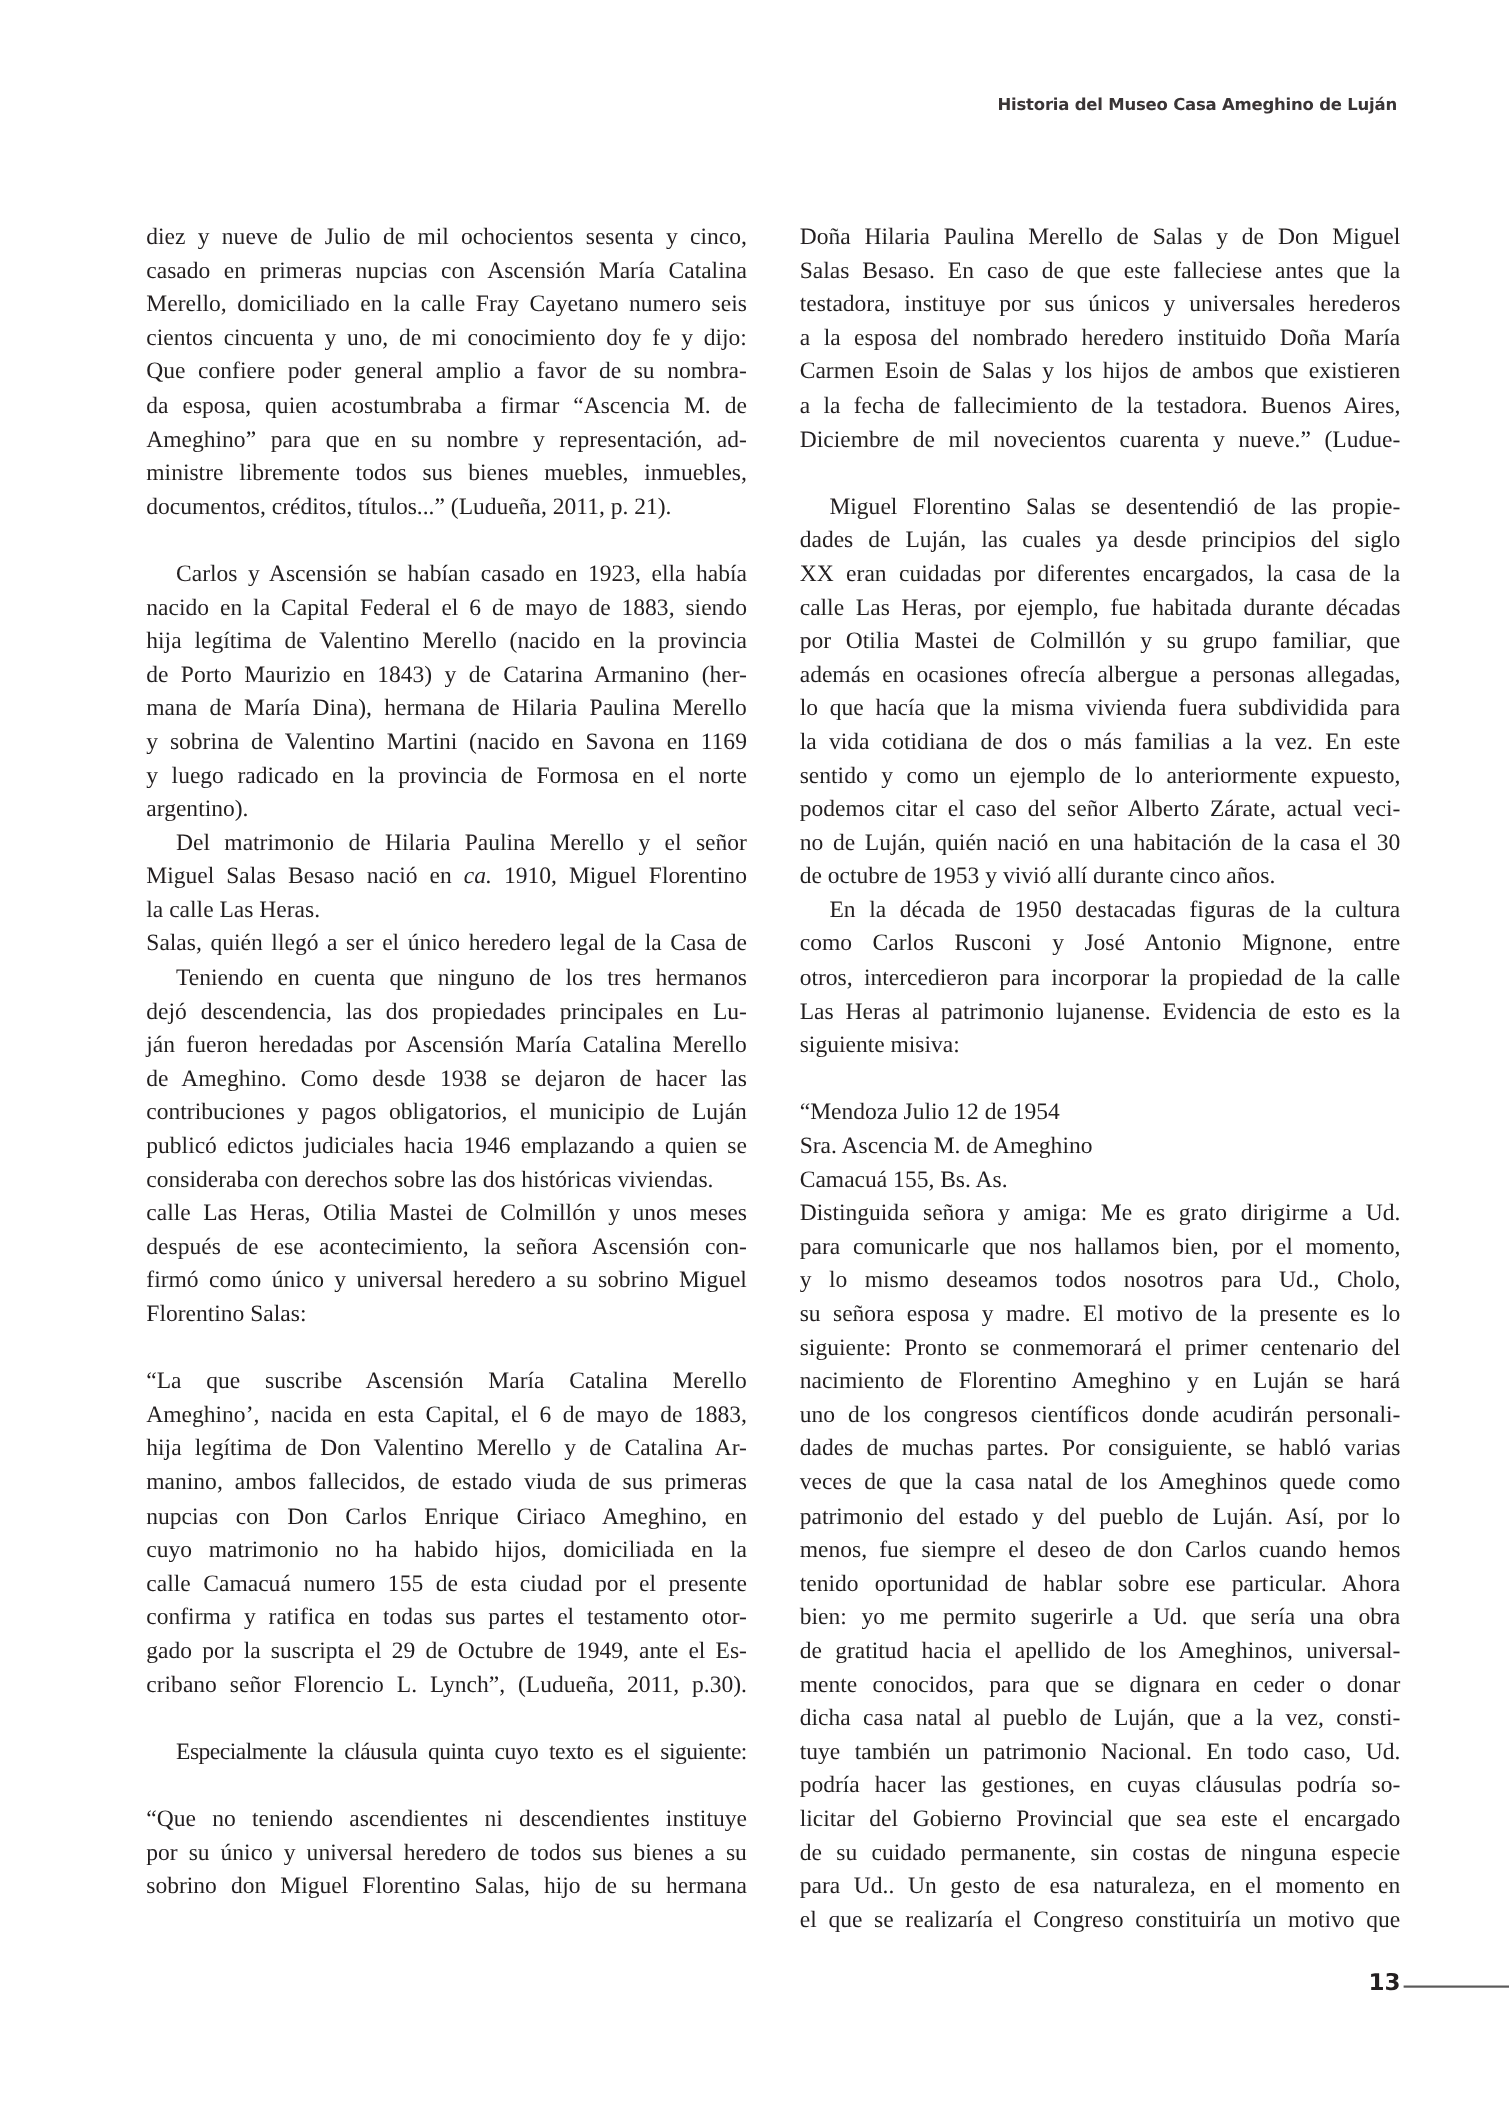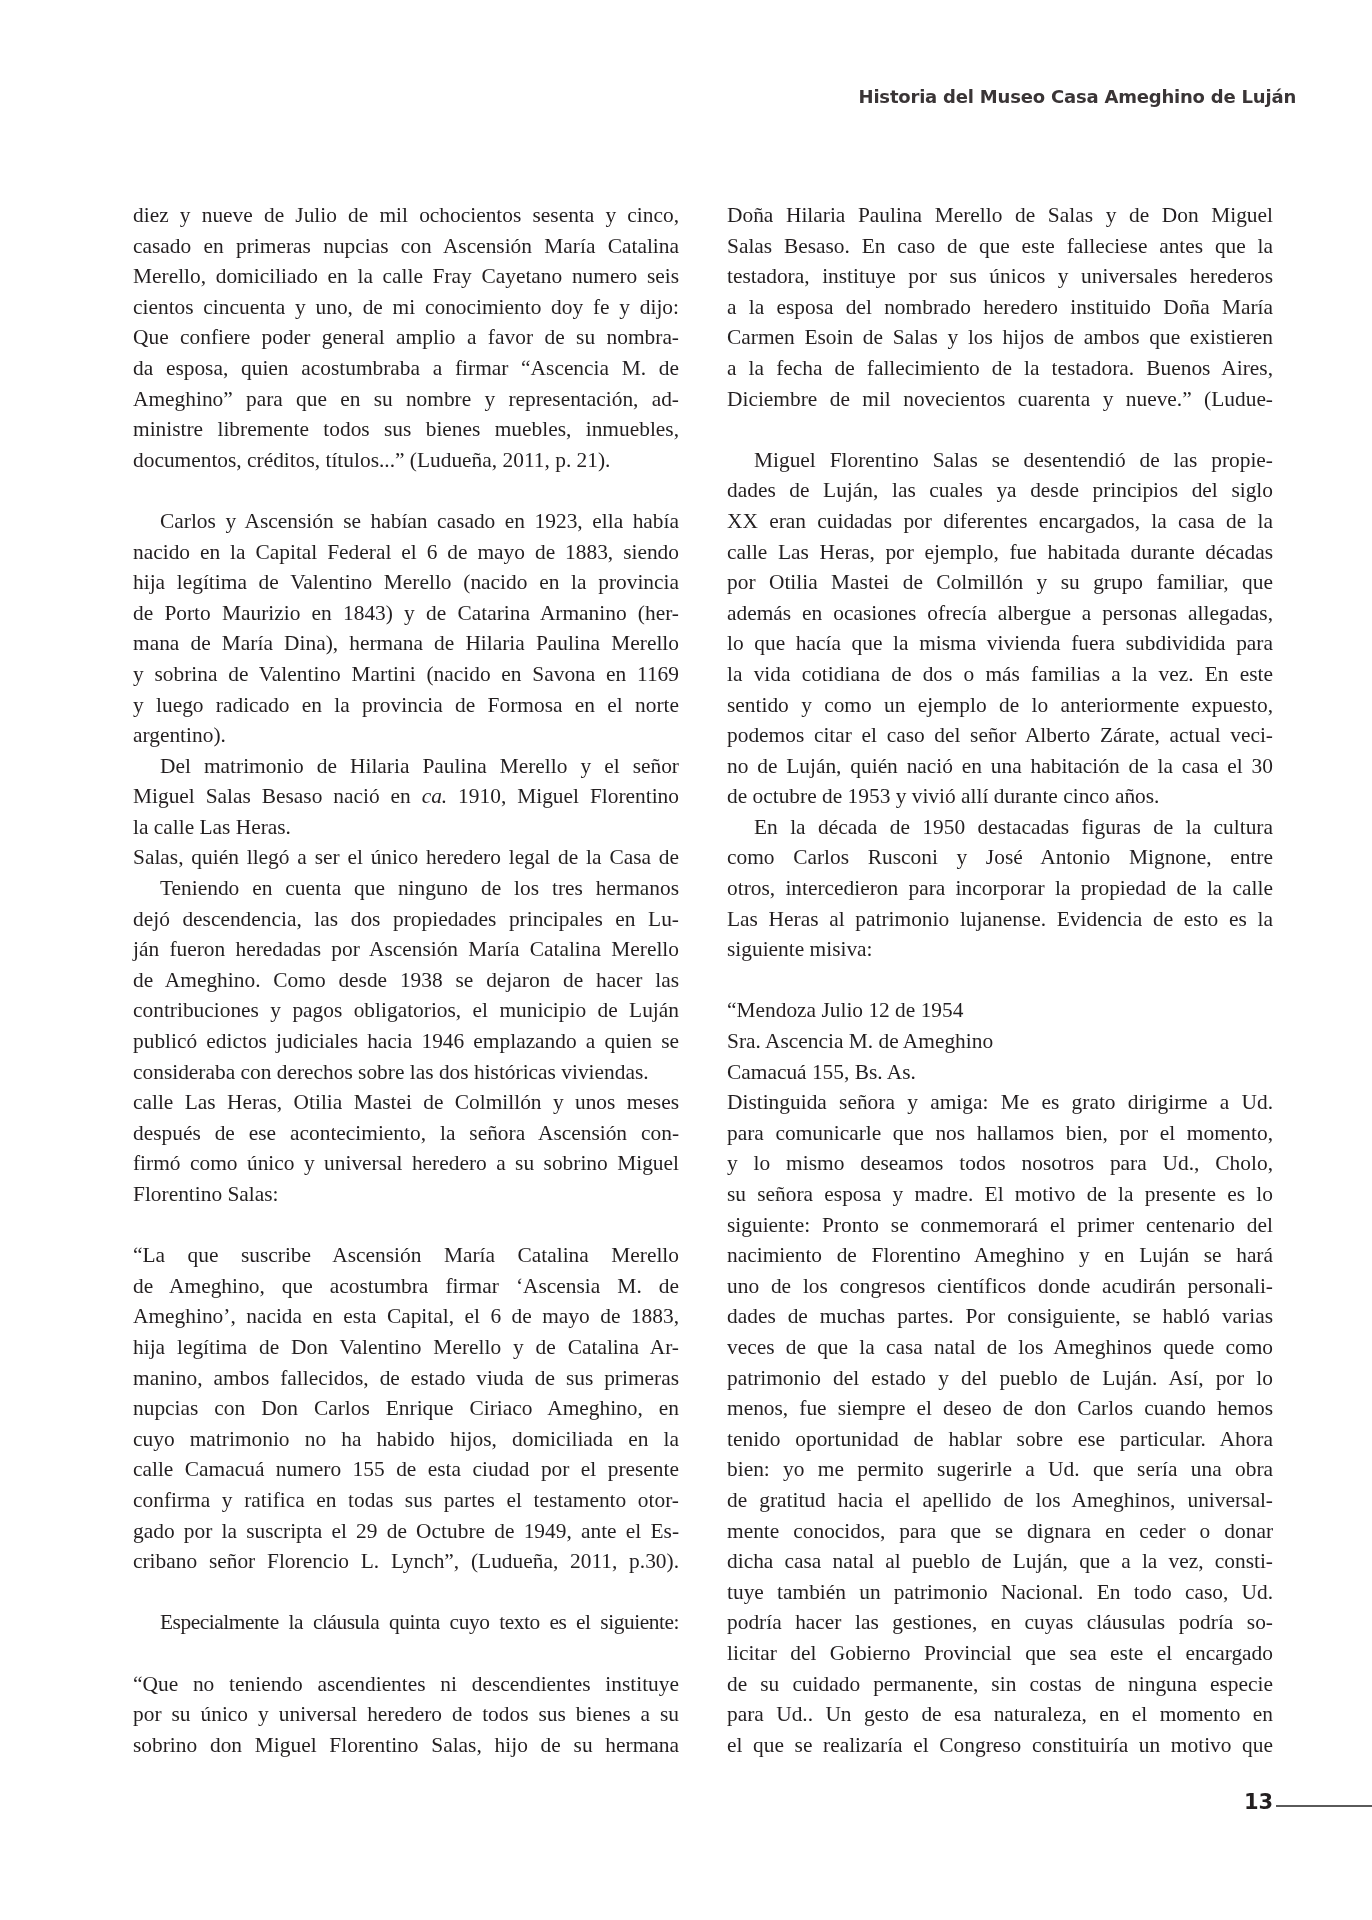--- a/index.html
+++ b/index.html
@@ -9,25 +9,24 @@
       position: relative;
       overflow: hidden;
       color: #231f20;
     }
     .running-head {
       position: absolute;
       left: 0; top: 86px;
       width: 1270px;
       text-align: right;
       font-family: "DejaVu Sans", sans-serif;
-      font-size: 18px;
+      font-size: 15px;
       font-weight: bold;
       color: #3a3536;
       letter-spacing: -0.2px;
-      padding-left: 26px;
     }
     .col {
       position: absolute;
       top: 160px;
       width: 546px;
       font-family: "Liberation Serif", "DejaVu Serif", serif;
       font-size: 21.4px;
       line-height: 30.6px;
       color: #231f20;
       margin-top: 40px;
@@ -108,21 +107,20 @@
   </div>
   <div>
     <span class="line">calle Las Heras, Otilia Mastei de Colmillón y unos meses</span>
     <span class="line">después de ese acontecimiento, la señora Ascensión con-</span>
     <span class="line">firmó como único y universal heredero a su sobrino Miguel</span>
     <span class="line last">Florentino Salas:</span>
   </div>
   <span class="gap"></span>
   <div>
     <span class="line">“La que suscribe Ascensión María Catalina Merello</span>
-    <span class="line">de Ameghino, que acostumbra firmar ‘Ascensia M. de</span>
     <span class="line">Ameghino’, nacida en esta Capital, el 6 de mayo de 1883,</span>
     <span class="line">hija legítima de Don Valentino Merello y de Catalina Ar-</span>
     <span class="line">manino, ambos fallecidos, de estado viuda de sus primeras</span>
     <span class="line">nupcias con Don Carlos Enrique Ciriaco Ameghino, en</span>
     <span class="line">cuyo matrimonio no ha habido hijos, domiciliada en la</span>
     <span class="line">calle Camacuá numero 155 de esta ciudad por el presente</span>
     <span class="line">confirma y ratifica en todas sus partes el testamento otor-</span>
     <span class="line">gado por la suscripta el 29 de Octubre de 1949, ante el Es-</span>
     <span class="line">cribano señor Florencio L. Lynch”, (Ludueña, 2011, p.30).</span>
   </div>

